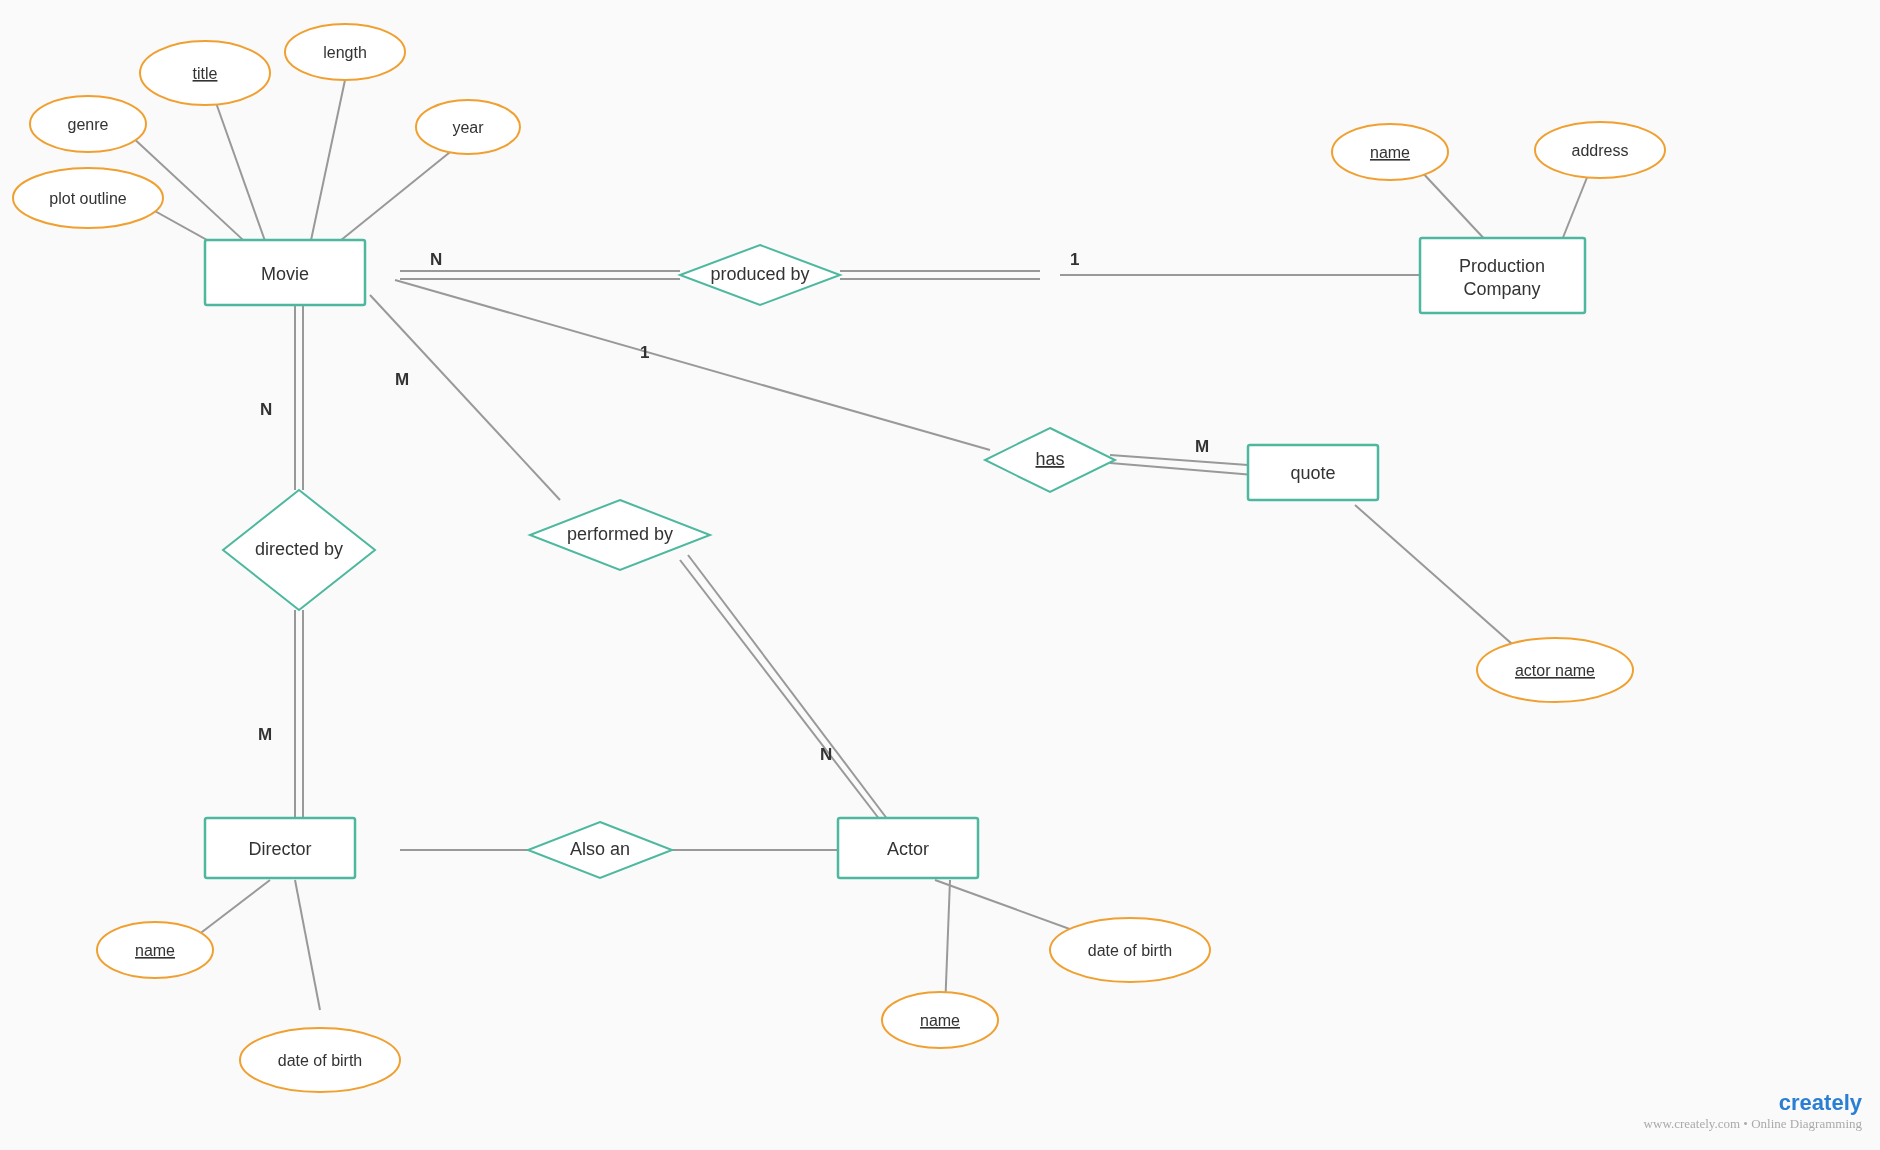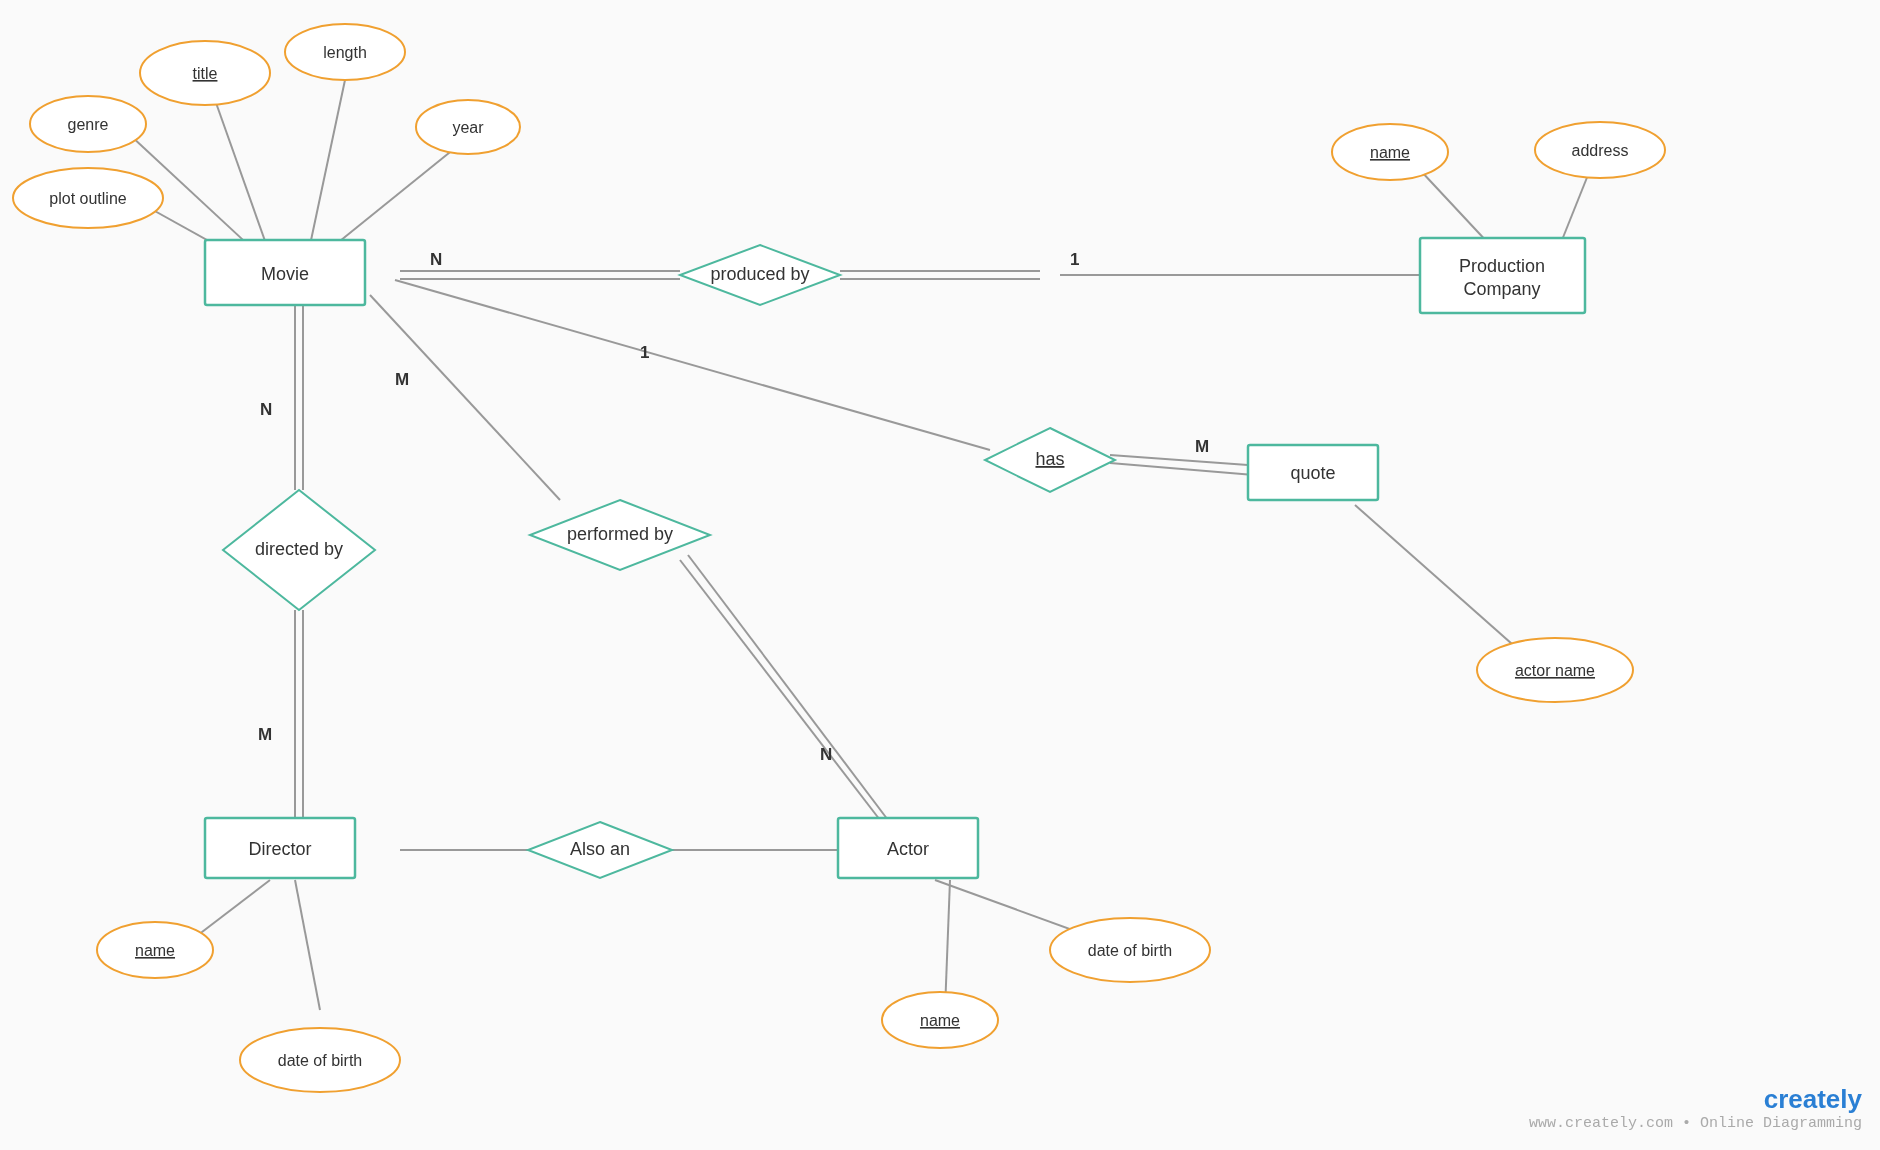--- a/index.html
+++ b/index.html
@@ -53,29 +53,29 @@
       fill: #333;
       font-family: Arial, sans-serif;
     }
     .creately-logo {
       position: absolute;
       bottom: 18px;
       right: 18px;
       text-align: right;
     }
     .creately-logo .brand {
-      font-size: 26px;
+      font-size: 22px;
       font-weight: bold;
       color: #2a7fd4;
       font-family: Arial, sans-serif;
     }
     .creately-logo .tagline {
-      font-size: 15px;
+      font-size: 13px;
       color: #aaa;
-      font-family: Liberation Mono, monospace;
+      font-family: Liberation Serif, serif;
     }
   </style>
 </head>
 <body>
 
 <svg id="diagram" xmlns="http://www.w3.org/2000/svg">
   <defs>
     <marker id="none" markerWidth="0" markerHeight="0"></marker>
   </defs>
 

